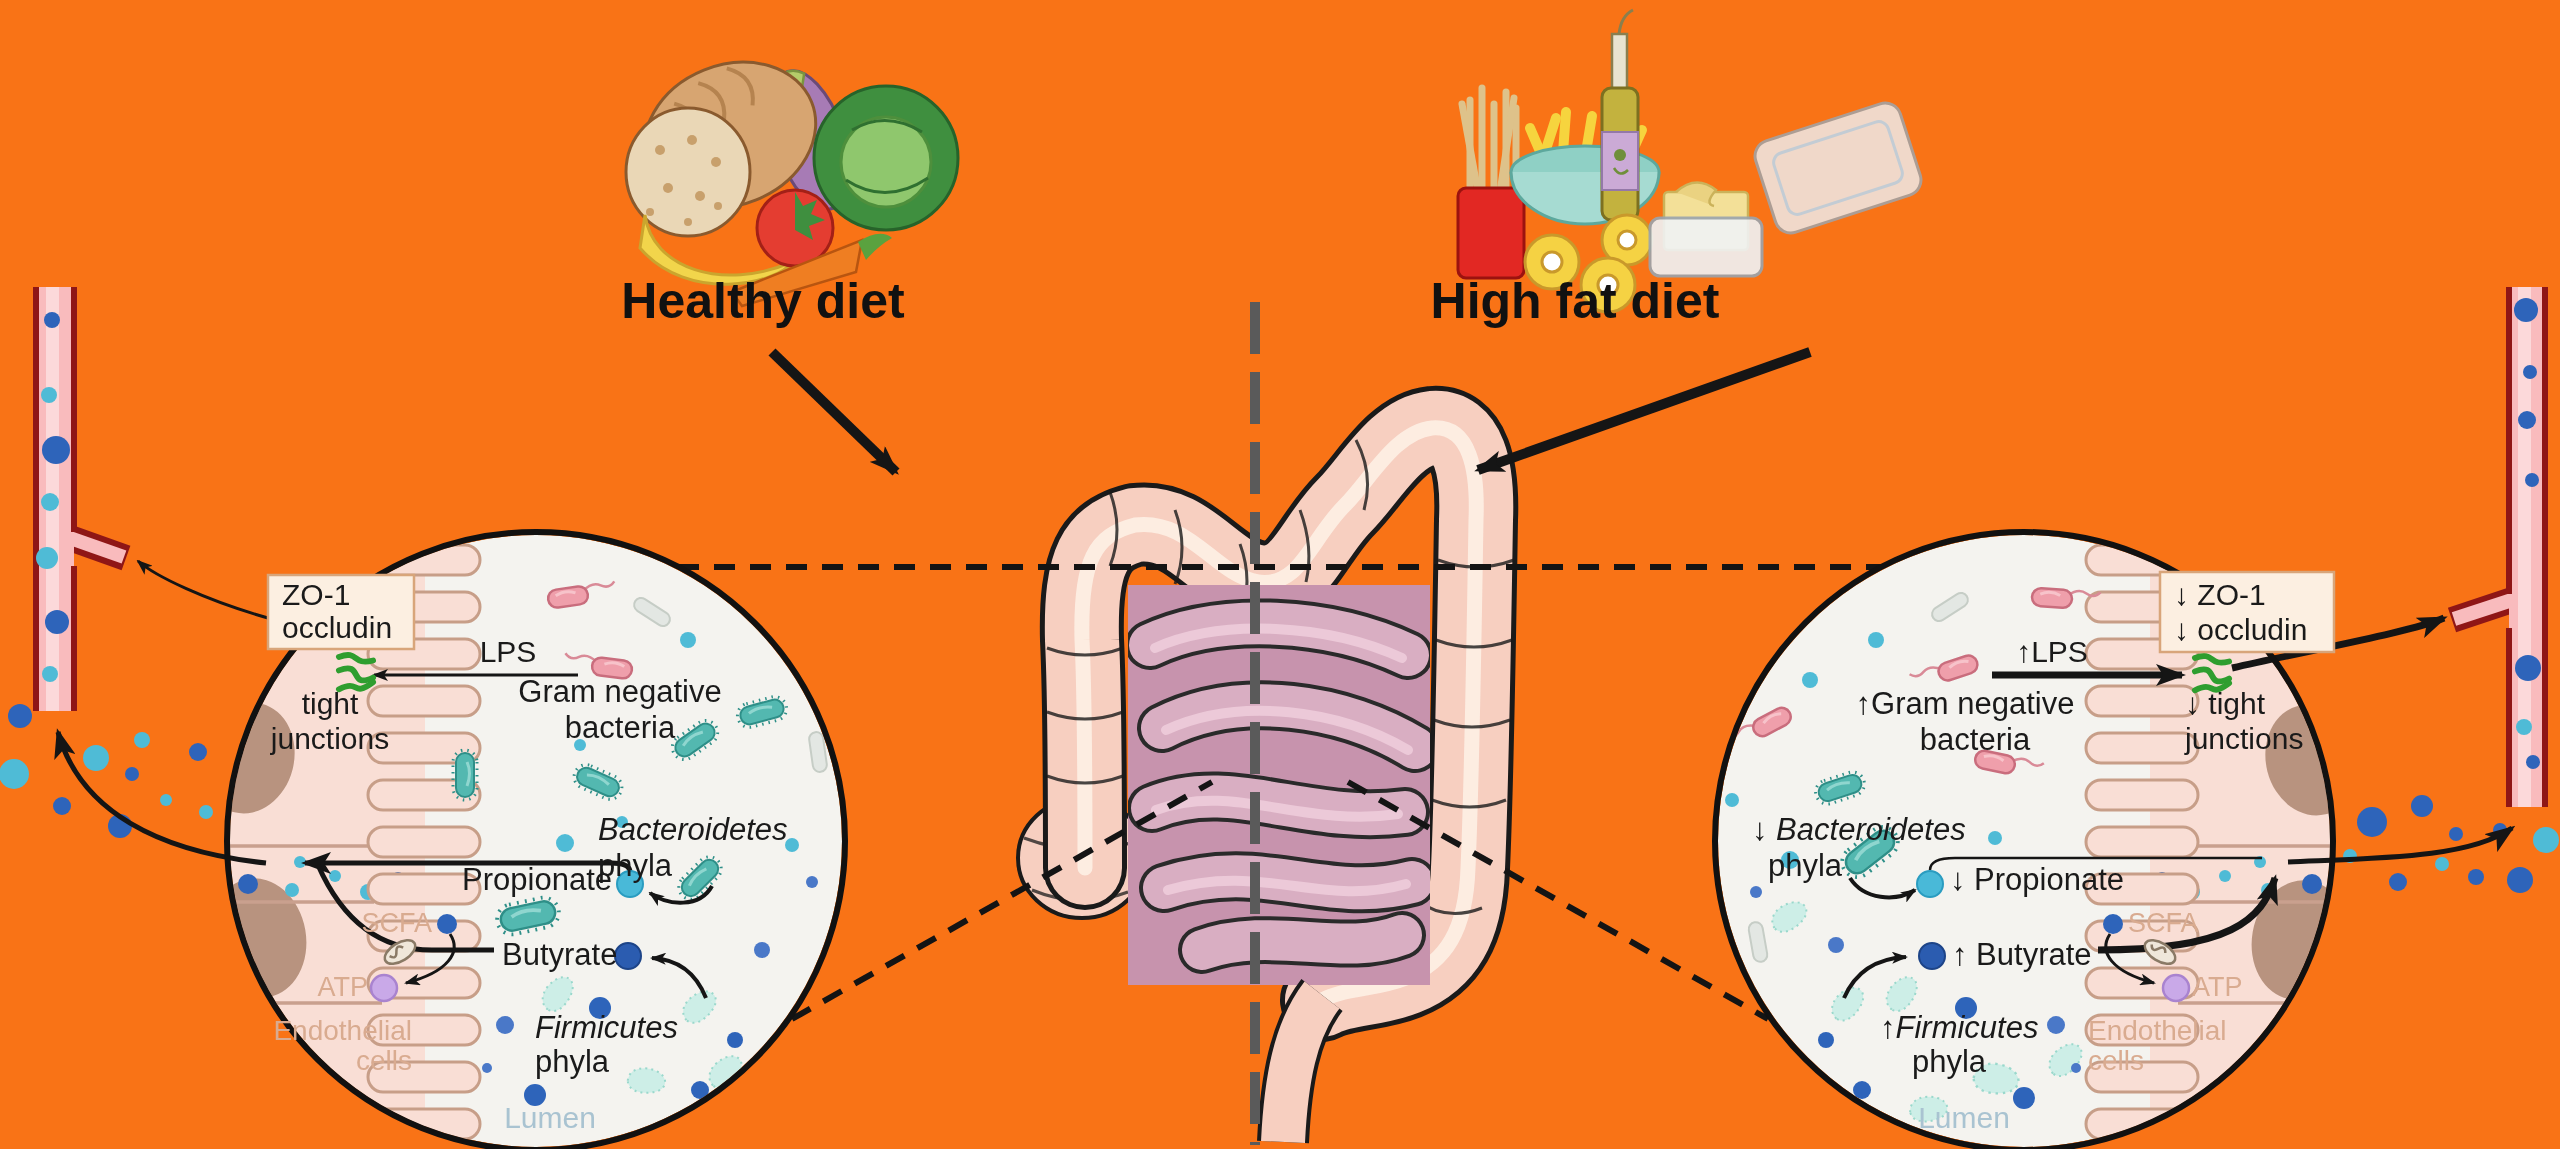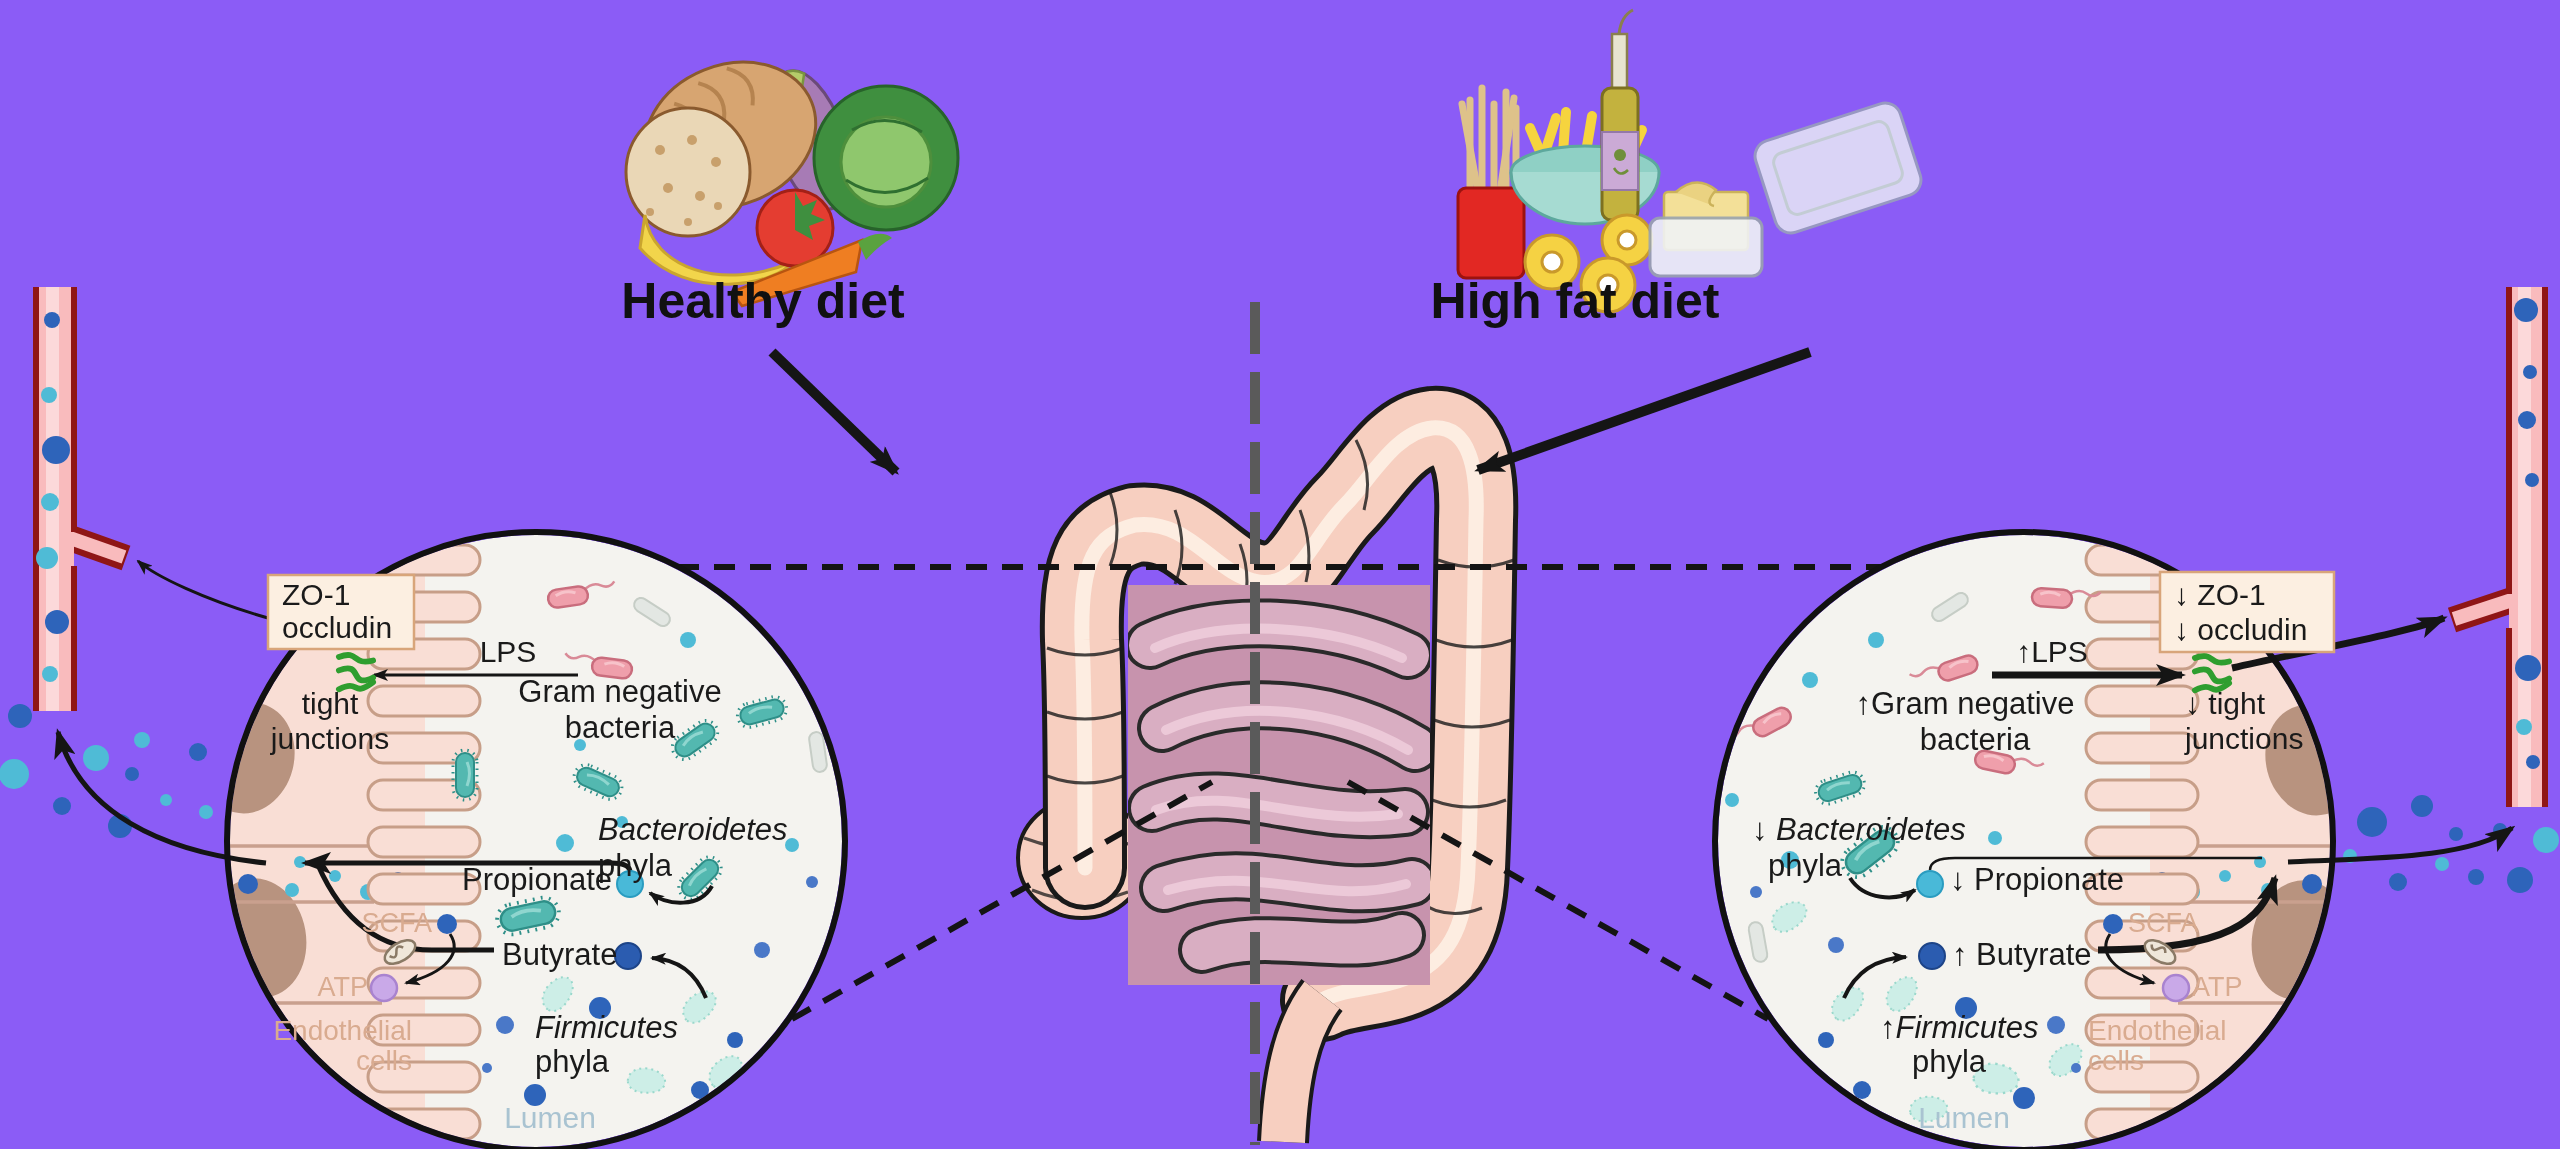--- a/index.html
+++ b/index.html
@@ -1,16 +1,16 @@
 <!DOCTYPE html>
 <html><head>
 <meta charset="utf-8">
 <style>
   html,body{margin:0;padding:0;background:#ffffff;}
-  #stage{position:relative;width:2560px;height:1149px;background:#8b5cf6;overflow:hidden;}
+  #stage{position:relative;width:2560px;height:1149px;background:#f97316;overflow:hidden;}
   svg{position:absolute;left:0;top:0;}
   text{font-family:"Liberation Sans","DejaVu Sans",sans-serif;fill:#1a1a1a;}
   .t50{font-size:50px;font-weight:600;fill:#111;}
   .t31{font-size:31px;}
   .t30{font-size:30px;}
   .t28{font-size:28px;}
   .t27{font-size:27px;}
   .it{font-style:italic;}
   .tan{fill:#d9ab90;}
   .lum{fill:#a9c3d1;}

